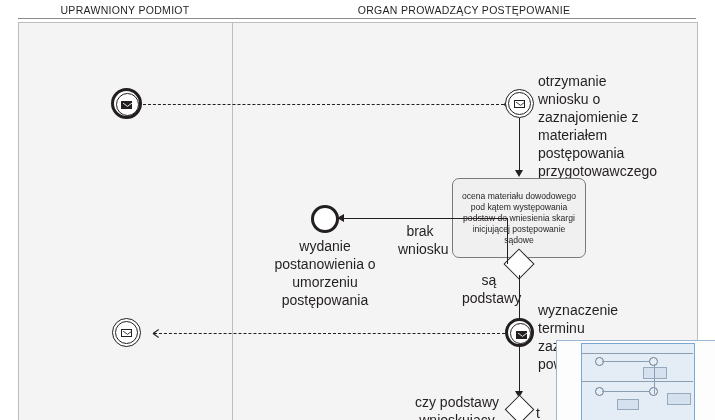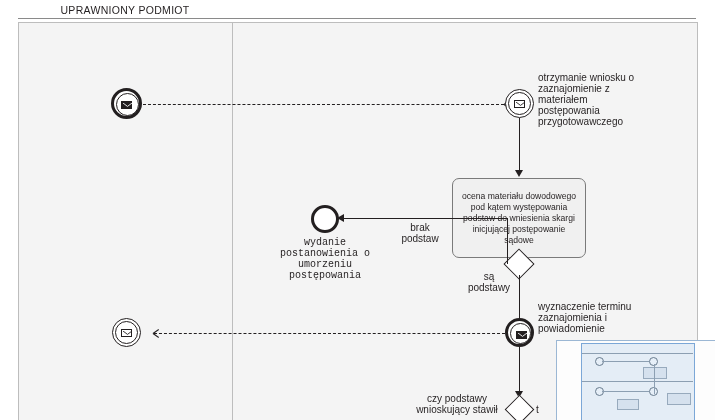--- a/index.html
+++ b/index.html
@@ -34,21 +34,21 @@
     position:absolute;background:#f0f0f0;border:1px solid #7a7a7a;border-radius:7px;
     display:flex;align-items:center;justify-content:center;text-align:center;
     font-size:8.6px;line-height:11px;padding:4px 6px;box-sizing:border-box;
   }
 
   
   .gw{position:absolute;background:#ffffff;border:1.5px solid #231f20;
       transform:rotate(45deg);box-sizing:border-box;}
 
   
-  .lbl{position:absolute;font-size:10px;line-height:11px;text-align:center;color:#231f20;}
+  .lbl{position:absolute;font-size:14px;line-height:18px;text-align:center;color:#231f20;}
   .lbl-l{text-align:left;}
 
   
   .ln{position:absolute;background:#231f20;}
   .ln-v{width:1px;}
   .ln-h{height:1px;}
   .dash-h{position:absolute;height:0;border-top:1px dashed #231f20;}
   .arrow{position:absolute;width:0;height:0;}
   .arr-down{border-left:4px solid transparent;border-right:4px solid transparent;border-top:7px solid #231f20;}
   .arr-left{border-top:4px solid transparent;border-bottom:4px solid transparent;border-right:7px solid #231f20;}
@@ -76,20 +76,21 @@
 
 <div id="canvas">
 
   <div class="lane" style="left:18px;top:22px;width:214px;height:398px;"></div>
   <div class="lane" style="left:232px;top:22px;width:464px;height:398px;"></div>
 
   <div class="hdr-rule" style="left:18px;top:18px;width:214px;"></div>
   <div class="hdr-rule" style="left:232px;top:18px;width:464px;"></div>
 
   <div class="lane-title" style="left:18px;top:4px;width:214px;">UPRAWNIONY PODMIOT</div>
+  <div class="lane-title" style="left:232px;top:4px;width:464px;">ORGAN PROWADZĄCY POSTĘPOWANIE</div>
 
   <div class="ev ev-end-thick" style="left:111px;top:88px;width:31px;height:31px;">
     <div class="ev-ring-inner" style="left:2px;top:2px;width:21px;height:21px;"></div>
     <div class="env" style="left:7px;top:10px;width:11px;height:8px;">
       <svg width="9" height="6" viewBox="0 0 9 6" style="margin:0.5px 0 0 0.5px;">
         <path d="M0 0 L4.5 3.4 L9 0" fill="none" stroke="#ffffff" stroke-width="0.9"></path>
       </svg>
     </div>
   </div>
 
@@ -111,24 +112,24 @@
 
   <div class="task" style="left:452px;top:178px;width:134px;height:80px;">ocena materiału dowodowego pod kątem występowania podstaw do wniesienia skargi inicjującej postępowanie sądowe</div>
 
   <div class="ln ln-v" style="left:519px;top:258px;height:6px;"></div>
 
   <div class="gw" style="left:508px;top:253px;width:22px;height:22px;"></div>
 
   <div class="ln ln-h" style="left:341px;top:218px;width:166px;"></div>
   <div class="ln ln-v" style="left:507px;top:218px;height:46px;"></div>
   <div class="arrow arr-left" style="left:337px;top:214px;"></div>
-  <div class="lbl" style="left:398px;top:222px;width:44px;">brak podstaw</div>
+  <div class="lbl" style="left:398px;top:222px;width:44px;">brak wniosku</div>
 
   <div class="ev ev-end-thick" style="left:311px;top:205px;width:28px;height:28px;"></div>
-  <div class="lbl" style="left:271px;top:237px;width:108px;font-family:Liberation Mono, monospace;">wydanie postanowienia o umorzeniu postępowania</div>
+  <div class="lbl" style="left:271px;top:237px;width:108px;">wydanie postanowienia o umorzeniu postępowania</div>
 
   <div class="ln ln-v" style="left:519px;top:275px;height:44px;"></div>
   <div class="lbl" style="left:462px;top:271px;width:54px;">są podstawy</div>
 
   <div class="ev ev-end-thick" style="left:505px;top:318px;width:29px;height:29px;">
     <div class="ev-ring-inner" style="left:2px;top:2px;width:19px;height:19px;"></div>
     <div class="env" style="left:8px;top:10px;width:11px;height:8px;">
       <svg width="9" height="6" viewBox="0 0 9 6" style="margin:0.5px 0 0 0.5px;">
         <path d="M0 0 L4.5 3.4 L9 0" fill="none" stroke="#ffffff" stroke-width="0.9"></path>
       </svg>

